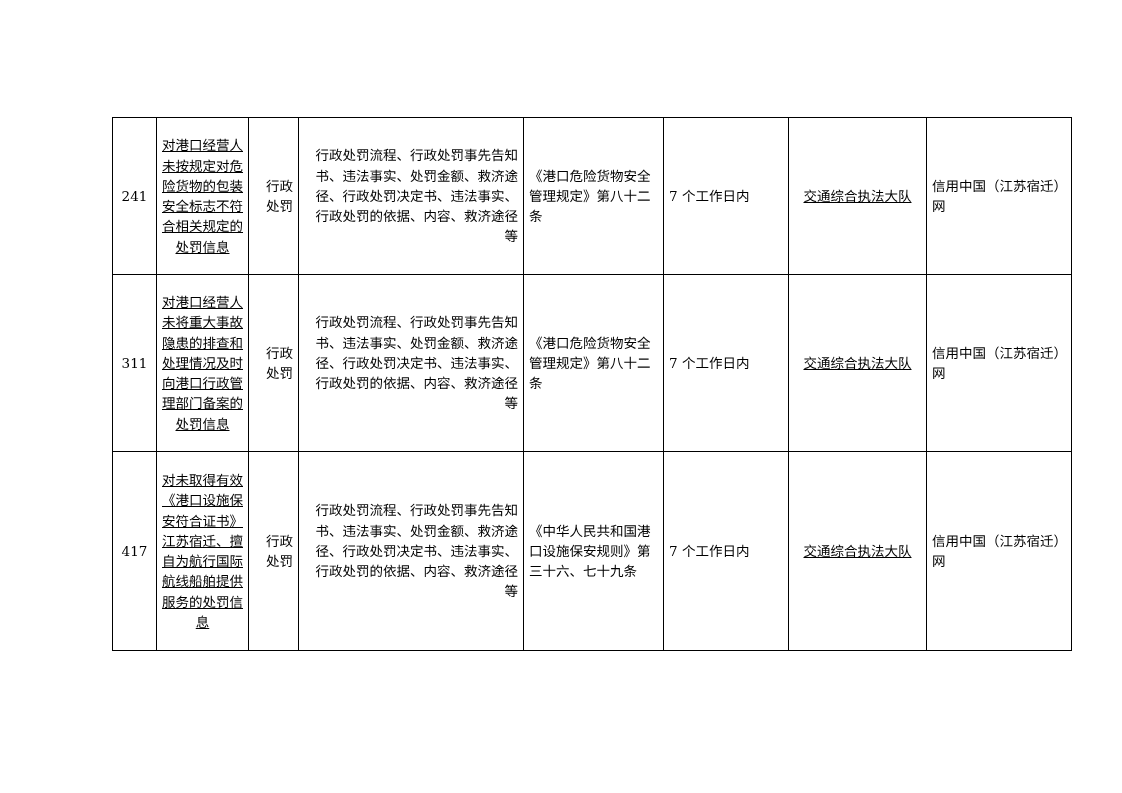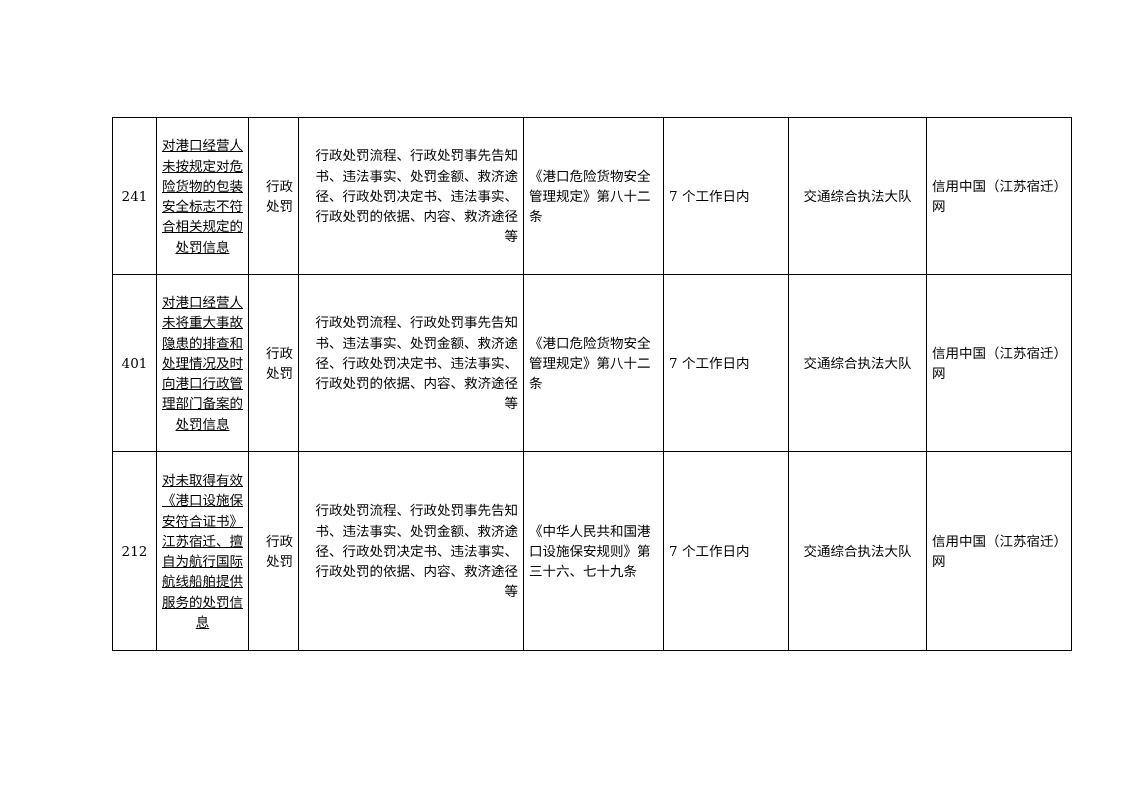--- a/index.html
+++ b/index.html
@@ -79,20 +79,21 @@
     line-height: 1.62;
     padding: 5px 8px;
   }
   .cell-time {
     text-align: left;
     font-size: 13.5px;
   }
   .cell-dept {
     text-align: center;
     font-size: 13.5px;
+    text-decoration: underline;
   }
   .cell-site {
     text-align: left;
     font-size: 13.5px;
     line-height: 1.62;
     padding: 5px 6px;
   }
   .row-241 td { height: 148px; }
   .row-242 td { height: 168px; margin-left: 48px; }
   .row-243 td { height: 190px; }
@@ -118,31 +119,31 @@
           <td class="cell-index">241</td>
           <td class="cell-name">对港口经营人未按规定对危险货物的包装安全标志不符合相关规定的处罚信息</td>
           <td class="cell-type">行政处罚</td>
           <td class="cell-items">行政处罚流程、行政处罚事先告知书、违法事实、处罚金额、救济途径、行政处罚决定书、违法事实、行政处罚的依据、内容、救济途径等</td>
           <td class="cell-basis">《港口危险货物安全管理规定》第八十二条</td>
           <td class="cell-time">7 个工作日内</td>
           <td class="cell-dept">交通综合执法大队</td>
           <td class="cell-site">信用中国（江苏宿迁）网</td>
         </tr>
         <tr class="row-242">
-          <td class="cell-index">401</td>
+          <td class="cell-index">311</td>
           <td class="cell-name">对港口经营人未将重大事故隐患的排查和处理情况及时向港口行政管理部门备案的处罚信息</td>
           <td class="cell-type">行政处罚</td>
           <td class="cell-items">行政处罚流程、行政处罚事先告知书、违法事实、处罚金额、救济途径、行政处罚决定书、违法事实、行政处罚的依据、内容、救济途径等</td>
           <td class="cell-basis">《港口危险货物安全管理规定》第八十二条</td>
           <td class="cell-time">7 个工作日内</td>
           <td class="cell-dept">交通综合执法大队</td>
           <td class="cell-site">信用中国（江苏宿迁）网</td>
         </tr>
         <tr class="row-243">
-          <td class="cell-index">212</td>
+          <td class="cell-index">417</td>
           <td class="cell-name">对未取得有效《港口设施保安符合证书》江苏宿迁、擅自为航行国际航线船舶提供服务的处罚信息</td>
           <td class="cell-type">行政处罚</td>
           <td class="cell-items">行政处罚流程、行政处罚事先告知书、违法事实、处罚金额、救济途径、行政处罚决定书、违法事实、行政处罚的依据、内容、救济途径等</td>
           <td class="cell-basis">《中华人民共和国港口设施保安规则》第三十六、七十九条</td>
           <td class="cell-time">7 个工作日内</td>
           <td class="cell-dept">交通综合执法大队</td>
           <td class="cell-site">信用中国（江苏宿迁）网</td>
         </tr>
       </tbody>
     </table>

